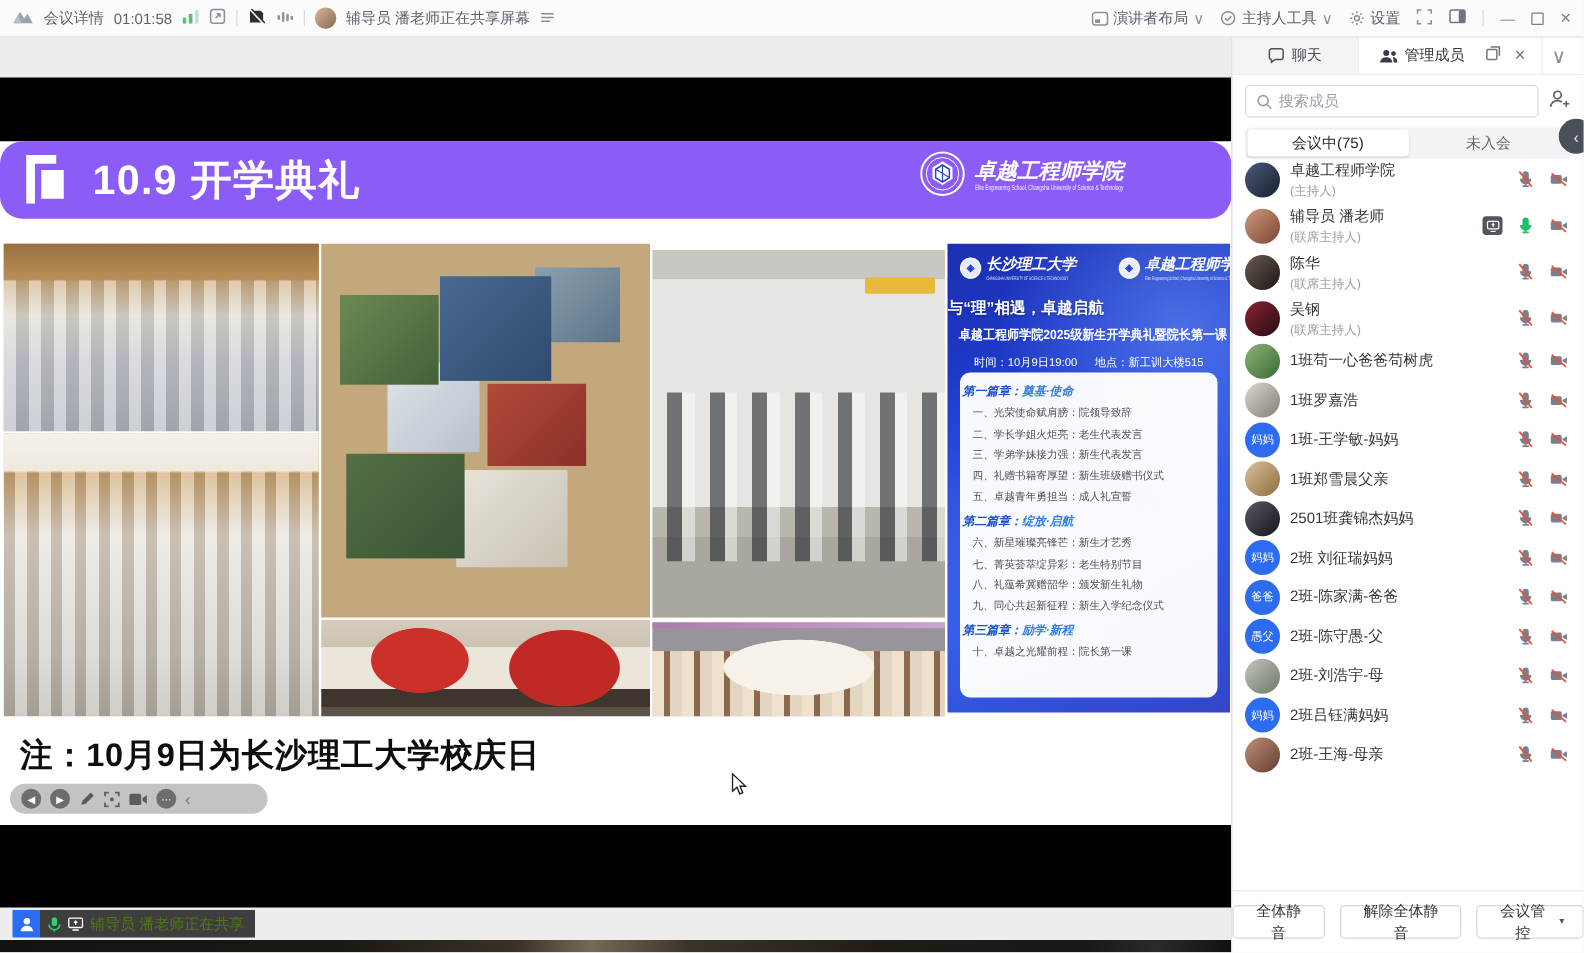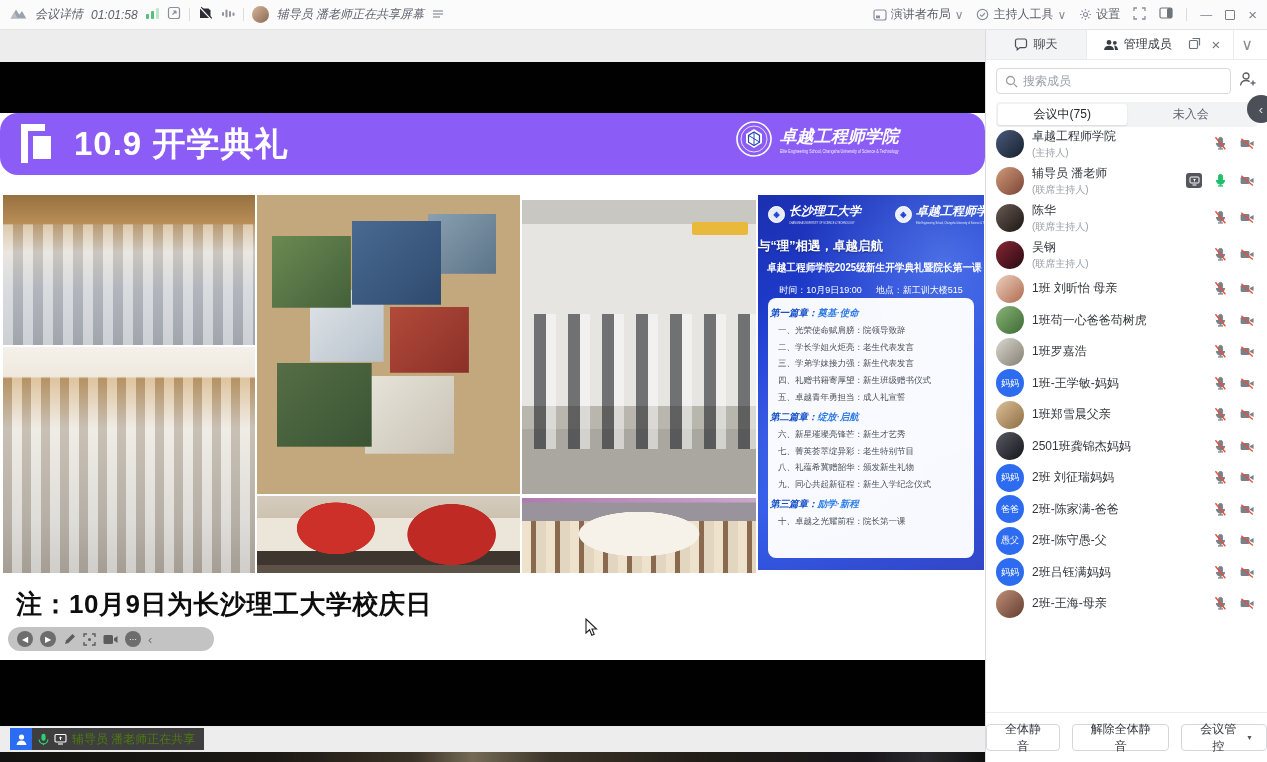--- a/index.html
+++ b/index.html
@@ -5,21 +5,21 @@
   * { margin:0; padding:0; box-sizing:border-box; }
   html,body { width:1267px; height:762px; }
   body { font-family:"Liberation Sans", sans-serif; }
   .app { position:relative; width:1267px; height:762px; background:#ededee; overflow:hidden; }
 
   
   .titlebar { position:absolute; top:0; left:0; width:1267px; height:30px; background:#fbfbfc;
     border-bottom:1px solid #e4e4e6; display:flex; align-items:center; justify-content:space-between;
     padding:0 10px; font-size:12px; color:#5d626b; z-index:20; }
   .tb-left, .tb-right { display:flex; align-items:center; }
-  .tb-left > * { margin-right:8px;font-style:italic; }
+  .tb-left > * { margin-right:8px; }
   .tb-right > * { margin-left:13px; }
   .tb-divider { width:1px; height:13px; background:#dcdcde; }
   .tb-item { display:flex; align-items:center; gap:4px; cursor:default; }
   .tb-avatar { width:17px; height:17px; border-radius:50%; background:linear-gradient(135deg,#d8b49a,#8a6a52); }
   .glyph { color:#8a8f99; font-size:12px; line-height:1; }
   .win-max { width:10px; height:10px; border:1px solid #7b7f88; border-radius:1px; }
   .win-close { font-size:15px; color:#7b7f88; }
 
   
   .share-area { position:absolute; top:30px; left:0; width:985px; height:732px; background:#ededee; }
@@ -555,46 +555,20 @@
       <svg class="ic-cam" width="16" height="15" viewBox="0 0 16 16">
         <g class="cam-body">
                 <rect x="1.2" y="4.2" width="9.4" height="7.6" rx="1.4"></rect>
                 <path d="M11.2 7.4l3.8-2.1v5.4l-3.8-2.1z"></path>
               </g>
         <line class="slash" x1="2" y1="3" x2="14.2" y2="13.4" stroke-width="1.5"></line>
       </svg>
     </div>
   </div>
         <div class="member-row">
-    <div class="avatar" style="background: linear-gradient(135deg, rgb(236, 208, 192), rgb(176, 106, 78));"></div>
-    <div class="member-info">
-      <div class="member-name">1班 刘昕怡 母亲</div>
-
-    </div>
-    <div class="member-icons">
-
-      <svg class="ic-mic" width="15" height="15" viewBox="0 0 16 16">
-        <g>
-                <rect class="mic-body" x="5.8" y="1.5" width="4.4" height="7.5" rx="2.2"></rect>
-        <path class="mic-stroke" d="M3.8 7.5a4.2 4.2 0 0 0 8.4 0" fill="none" stroke-width="1.4"></path>
-        <line class="mic-stroke" x1="8" y1="11.8" x2="8" y2="13.6" stroke-width="1.4"></line>
-        <line class="mic-stroke" x1="5.3" y1="13.8" x2="10.7" y2="13.8" stroke-width="1.4"></line>
-              </g>
-        <line class="slash" x1="2.6" y1="1.4" x2="13.2" y2="14.2" stroke-width="1.5"></line>
-      </svg>
-      <svg class="ic-cam" width="16" height="15" viewBox="0 0 16 16">
-        <g class="cam-body">
-                <rect x="1.2" y="4.2" width="9.4" height="7.6" rx="1.4"></rect>
-                <path d="M11.2 7.4l3.8-2.1v5.4l-3.8-2.1z"></path>
-              </g>
-        <line class="slash" x1="2" y1="3" x2="14.2" y2="13.4" stroke-width="1.5"></line>
-      </svg>
-    </div>
-  </div>
-        <div class="member-row">
     <div class="avatar" style="background: linear-gradient(135deg, rgb(138, 180, 120), rgb(60, 106, 52));"></div>
     <div class="member-info">
       <div class="member-name">1班苟一心爸爸苟树虎</div>
 
     </div>
     <div class="member-icons">
 
       <svg class="ic-mic" width="15" height="15" viewBox="0 0 16 16">
         <g>
                 <rect class="mic-body" x="5.8" y="1.5" width="4.4" height="7.5" rx="2.2"></rect>
@@ -766,20 +740,46 @@
                 <path d="M11.2 7.4l3.8-2.1v5.4l-3.8-2.1z"></path>
               </g>
         <line class="slash" x1="2" y1="3" x2="14.2" y2="13.4" stroke-width="1.5"></line>
       </svg>
     </div>
   </div>
         <div class="member-row">
     <div class="avatar text-avatar">愚父</div>
     <div class="member-info">
       <div class="member-name">2班-陈守愚-父</div>
+
+    </div>
+    <div class="member-icons">
+
+      <svg class="ic-mic" width="15" height="15" viewBox="0 0 16 16">
+        <g>
+                <rect class="mic-body" x="5.8" y="1.5" width="4.4" height="7.5" rx="2.2"></rect>
+        <path class="mic-stroke" d="M3.8 7.5a4.2 4.2 0 0 0 8.4 0" fill="none" stroke-width="1.4"></path>
+        <line class="mic-stroke" x1="8" y1="11.8" x2="8" y2="13.6" stroke-width="1.4"></line>
+        <line class="mic-stroke" x1="5.3" y1="13.8" x2="10.7" y2="13.8" stroke-width="1.4"></line>
+              </g>
+        <line class="slash" x1="2.6" y1="1.4" x2="13.2" y2="14.2" stroke-width="1.5"></line>
+      </svg>
+      <svg class="ic-cam" width="16" height="15" viewBox="0 0 16 16">
+        <g class="cam-body">
+                <rect x="1.2" y="4.2" width="9.4" height="7.6" rx="1.4"></rect>
+                <path d="M11.2 7.4l3.8-2.1v5.4l-3.8-2.1z"></path>
+              </g>
+        <line class="slash" x1="2" y1="3" x2="14.2" y2="13.4" stroke-width="1.5"></line>
+      </svg>
+    </div>
+  </div>
+        <div class="member-row">
+    <div class="avatar" style="background: linear-gradient(135deg, rgb(194, 198, 188), rgb(110, 120, 102));"></div>
+    <div class="member-info">
+      <div class="member-name">2班-刘浩宇-母</div>
 
     </div>
     <div class="member-icons">
 
       <svg class="ic-mic" width="15" height="15" viewBox="0 0 16 16">
         <g>
                 <rect class="mic-body" x="5.8" y="1.5" width="4.4" height="7.5" rx="2.2"></rect>
         <path class="mic-stroke" d="M3.8 7.5a4.2 4.2 0 0 0 8.4 0" fill="none" stroke-width="1.4"></path>
         <line class="mic-stroke" x1="8" y1="11.8" x2="8" y2="13.6" stroke-width="1.4"></line>
         <line class="mic-stroke" x1="5.3" y1="13.8" x2="10.7" y2="13.8" stroke-width="1.4"></line>

